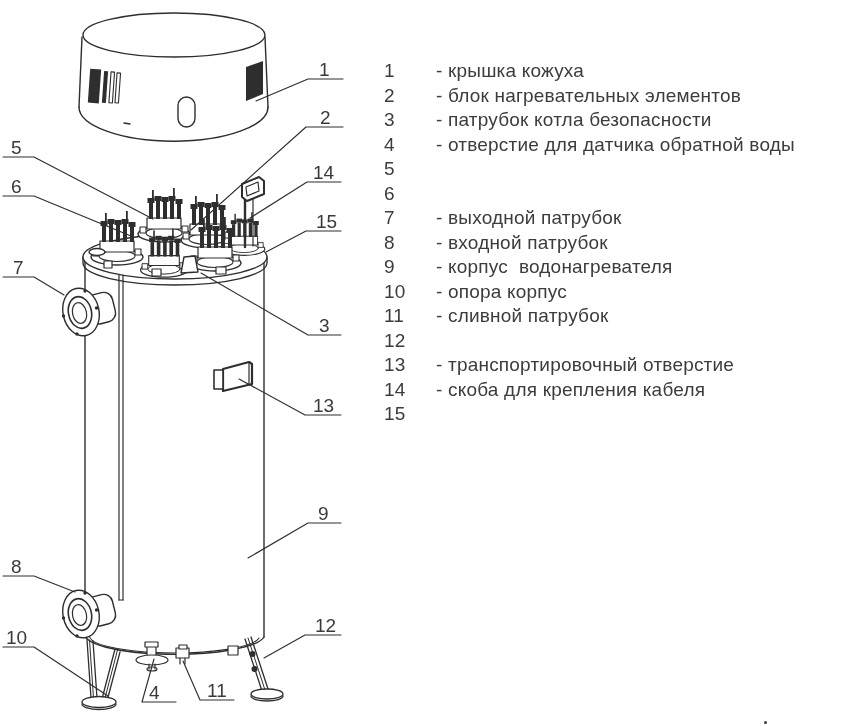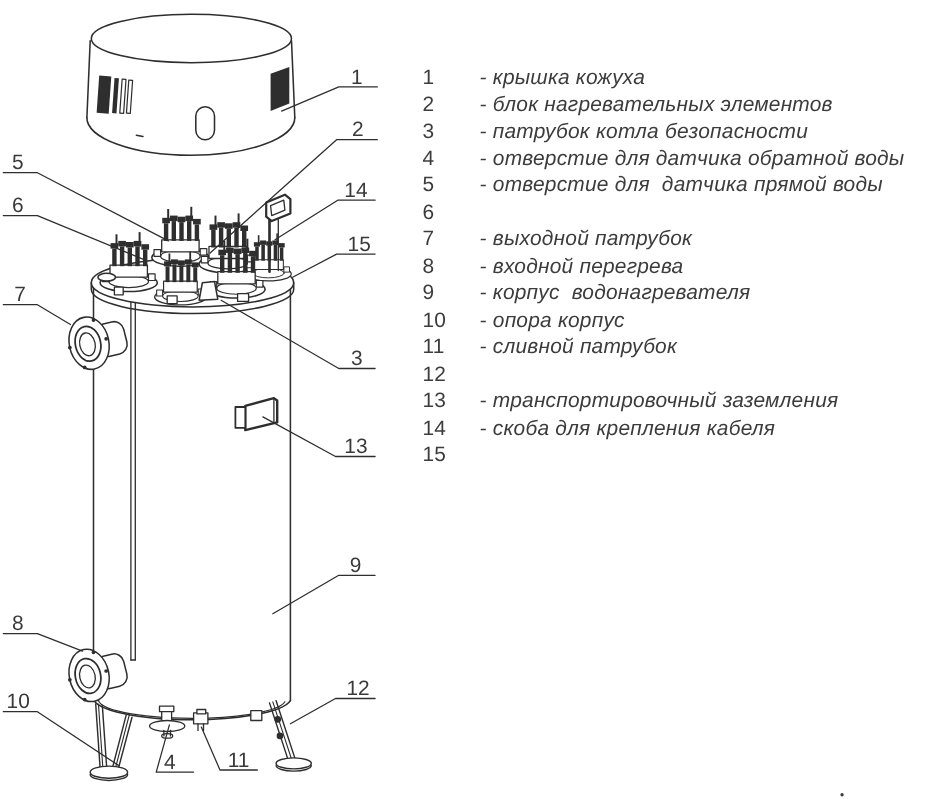--- a/index.html
+++ b/index.html
@@ -2,21 +2,21 @@
 <html><head>
 <meta charset="utf-8">
 <style>
   html,body{margin:0;padding:0;}
   body{background:#ffffff;font-family:"Liberation Sans", sans-serif;}
   .page{position:relative;width:857px;height:726px;background:#ffffff;overflow:hidden;}
   .diagram-svg{position:absolute;left:0;top:0;}
   .legend{position:absolute;left:384px;top:59px;width:470px;color:#3c3c3c;}
   .legend-row{display:flex;height:24.5px;line-height:24.5px;font-size:19px;letter-spacing:0.2px;}
   .ln{width:52px;flex:0 0 52px;}
-  .lt{flex:1;white-space:pre;font-style:italic;}
+  .lt{flex:1;white-space:pre;}
   .speck{position:absolute;left:764px;top:721px;width:3px;height:3px;background:#3a3a3a;border-radius:50%;}
 </style>
 </head>
 <body>
 
 <div class="page">
 
   <svg class="diagram-svg" width="380" height="726" viewBox="0 0 380 726" stroke="#2e2e2e" fill="none" stroke-width="1.4" stroke-linecap="round" stroke-linejoin="round">
 
     <defs>
@@ -225,51 +225,50 @@
     <div class="legend-row">
         <span class="ln">3</span>
         <span class="lt">- патрубок котла безопасности</span>
       </div>
     <div class="legend-row">
         <span class="ln">4</span>
         <span class="lt">- отверстие для датчика обратной воды</span>
       </div>
     <div class="legend-row">
         <span class="ln">5</span>
-        <span class="lt">- отверстие для  датчика прямой воды</span>
       </div>
     <div class="legend-row">
         <span class="ln">6</span>
       </div>
     <div class="legend-row">
         <span class="ln">7</span>
         <span class="lt">- выходной патрубок</span>
       </div>
     <div class="legend-row">
         <span class="ln">8</span>
-        <span class="lt">- входной перегрева</span>
+        <span class="lt">- входной патрубок</span>
       </div>
     <div class="legend-row">
         <span class="ln">9</span>
         <span class="lt">- корпус  водонагревателя</span>
       </div>
     <div class="legend-row">
         <span class="ln">10</span>
         <span class="lt">- опора корпус</span>
       </div>
     <div class="legend-row">
         <span class="ln">11</span>
         <span class="lt">- сливной патрубок</span>
       </div>
     <div class="legend-row">
         <span class="ln">12</span>
       </div>
     <div class="legend-row">
         <span class="ln">13</span>
-        <span class="lt">- транспортировочный заземления</span>
+        <span class="lt">- транспортировочный отверстие</span>
       </div>
     <div class="legend-row">
         <span class="ln">14</span>
         <span class="lt">- скоба для крепления кабеля</span>
       </div>
     <div class="legend-row">
         <span class="ln">15</span>
       </div>
   </div>
 

